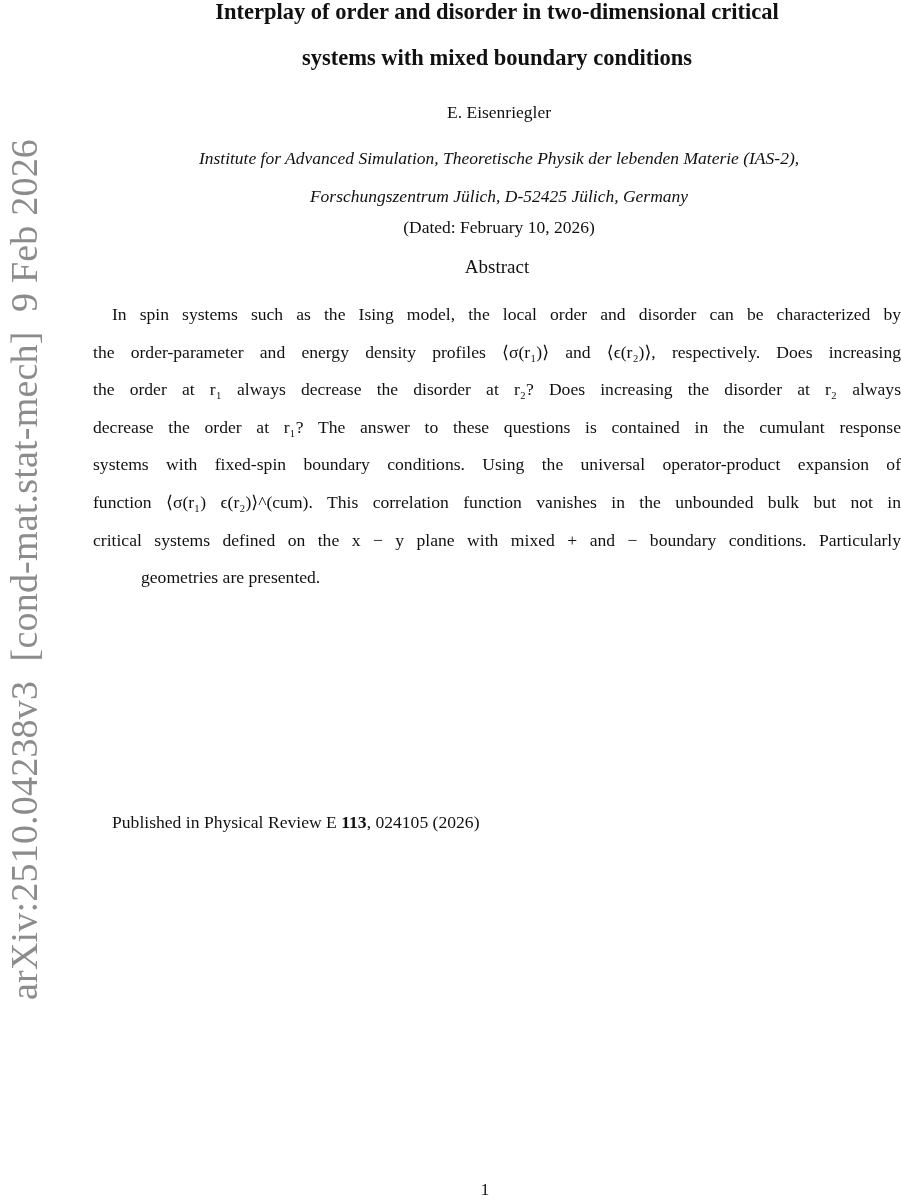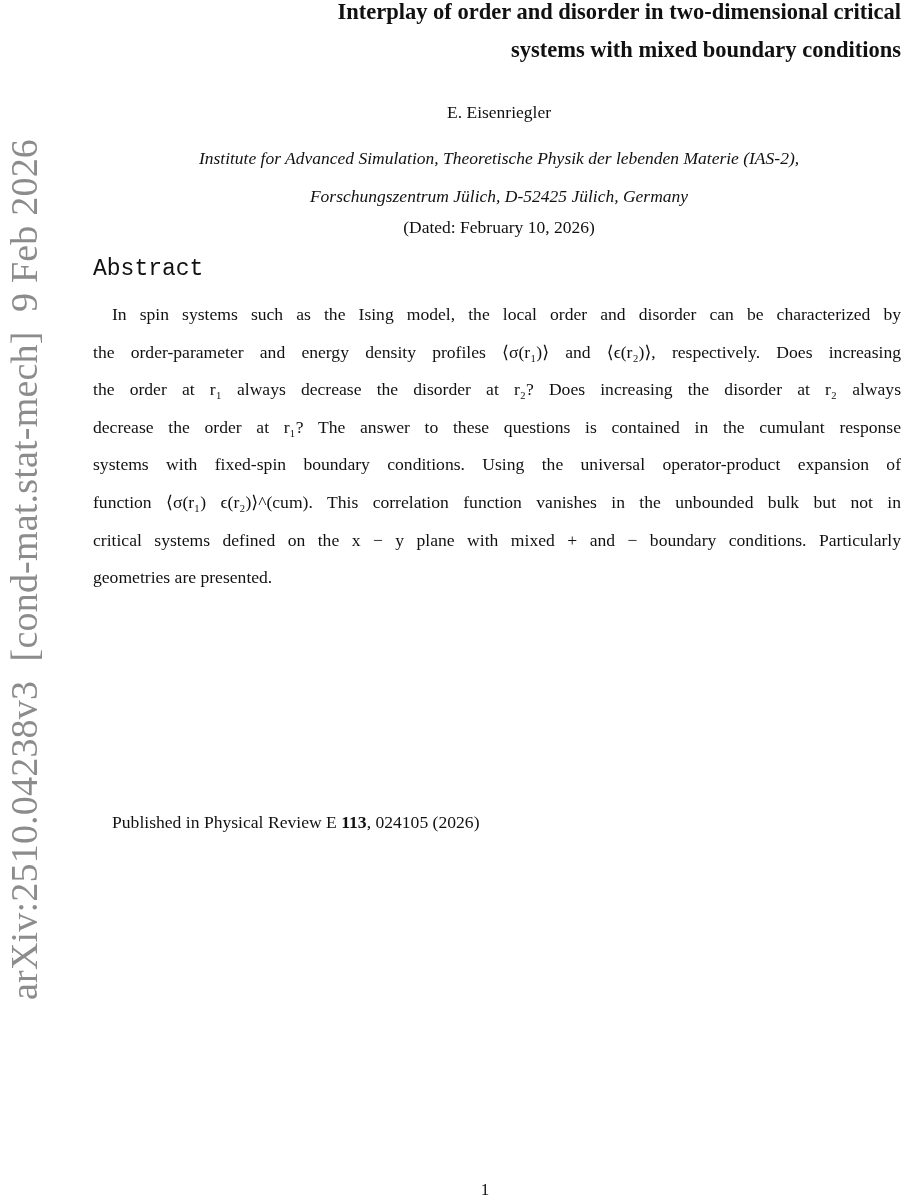--- a/index.html
+++ b/index.html
@@ -16,57 +16,58 @@
     transform: rotate(-90deg);
     font-family: "Liberation Serif", serif;
     font-size: 38px;
     color: #8c8c8c;
     white-space: pre;
     line-height: 44px;
     letter-spacing: 0.2px;
   }
   .title {
     position: absolute; left: 93px; width: 808px; top: 0px;
-    text-align: right;
+    text-align: center;
     font-family: "Liberation Serif", serif;
     font-weight: bold;
     font-size: 22.5px;
     line-height: 37.5px;
   }
   .title .line { display: block; }
   .title .line1 { margin-top: -7px; }
-  .title .line2 { margin-top: 0px; }
+  .title .line2 { margin-top: 8px; }
   .center-block {
     position: absolute; left: 95px; width: 808px;
     text-align: center;
     font-family: "Liberation Serif", serif;
     font-size: 17.5px;
   }
   .author { top: 102px; }
   .affil { top: 140px; font-style: italic; line-height: 37.5px; }
   .dated { top: 217px; }
   .abstract-heading {
     position: absolute; left: 93px; width: 808px; top: 256px;
-    font-family: Liberation Mono, monospace;
-    font-size: 23px;
+    text-align: center;
+    font-family: Liberation Serif, serif;
+    font-size: 19px;
   }
   .abstract-body {
     position: absolute; left: 93px; width: 808px; top: 296px;
     font-family: "Liberation Serif", serif;
     font-size: 17.6px;
     line-height: 37.6px;
     text-align: justify;
   }
   .abstract-body .ln {
     display: block; white-space: nowrap;
     text-align: justify; text-align-last: justify;
     height: 37.6px;
   }
   .abstract-body .ln.first { padding-left: 19px; }
-  .abstract-body .ln.last { text-align-last: left; }
+  .abstract-body .ln.last { text-align-last: left; margin-left: 48px; }
   .published {
     position: absolute; left: 112px; top: 812px;
     font-family: "Liberation Serif", serif;
     font-size: 17.6px;
     text-align: center;
   }
   .published b { font-weight: bold; }
   .page-number {
     position: absolute; left: 0; width: 970px; top: 1180px;
     text-align: center;

